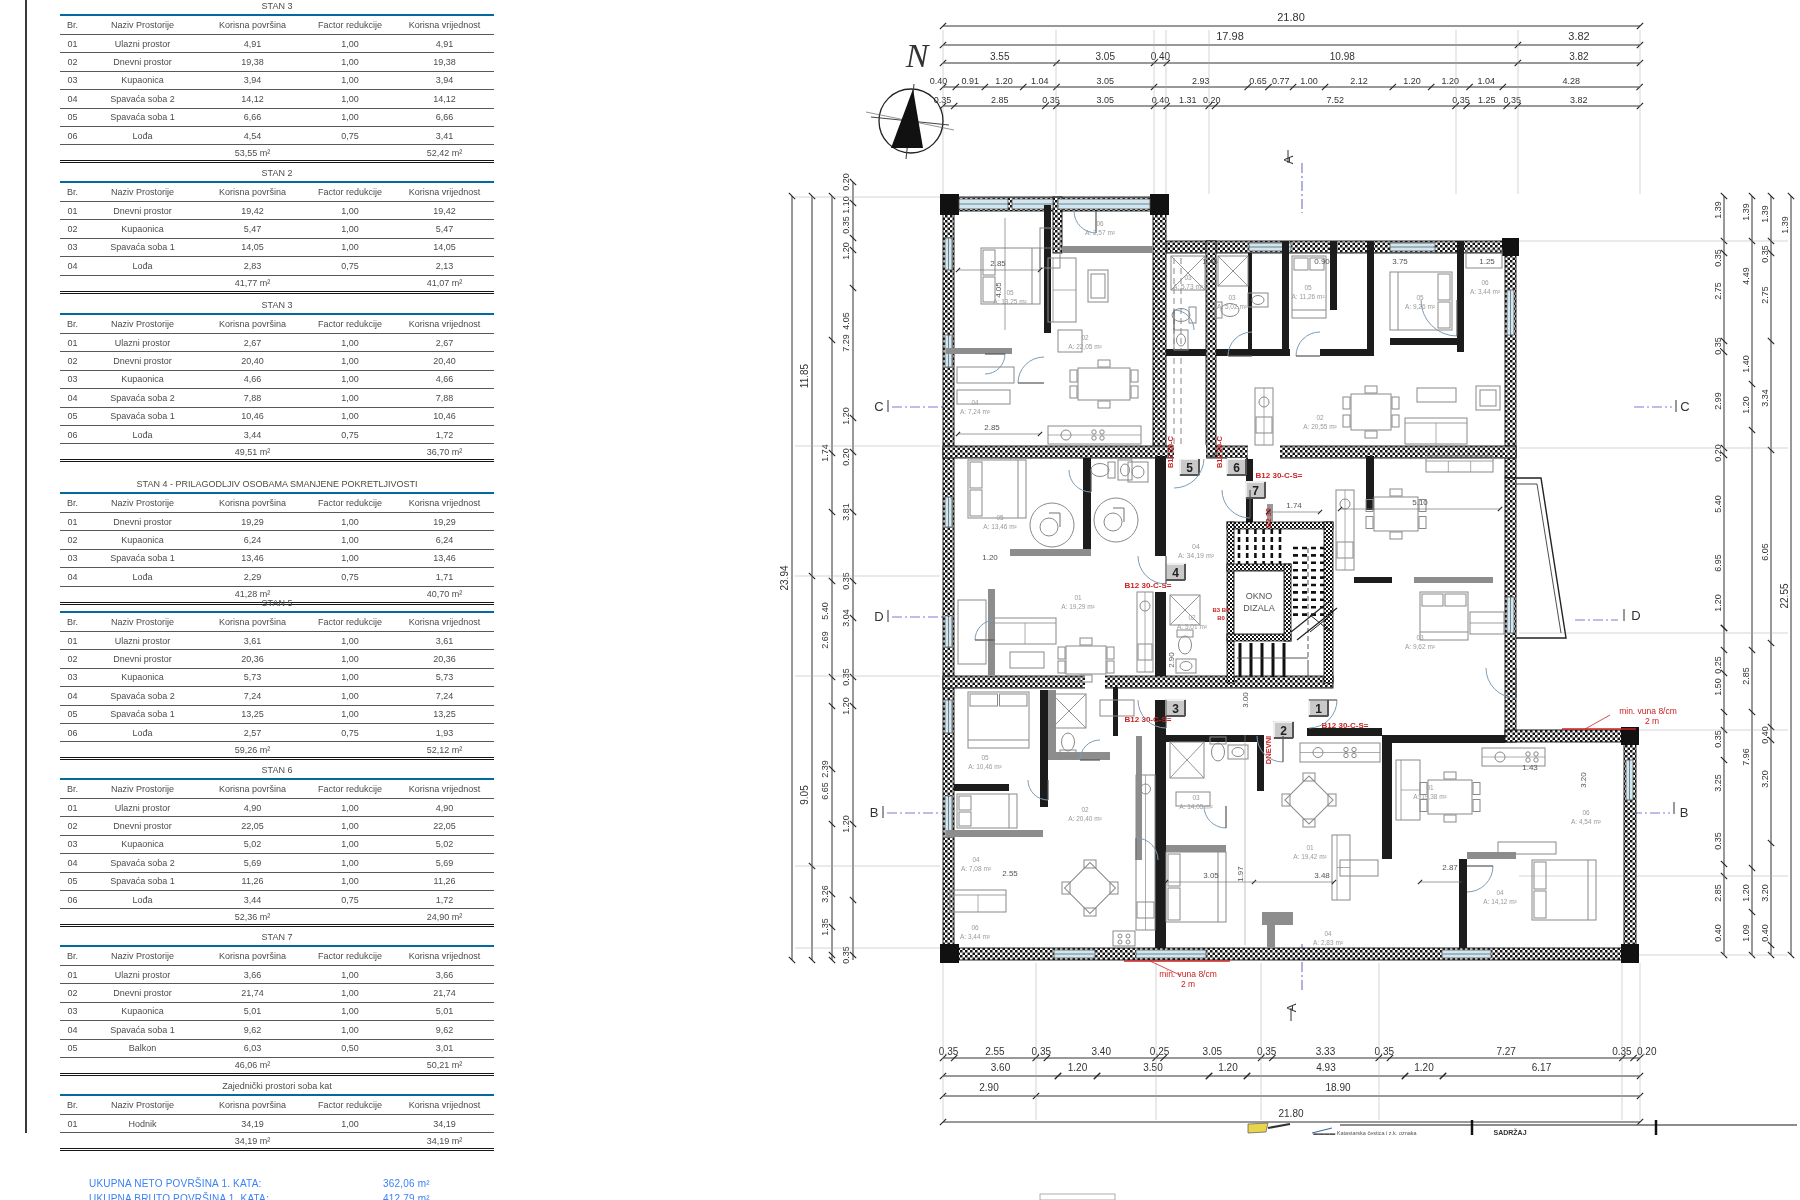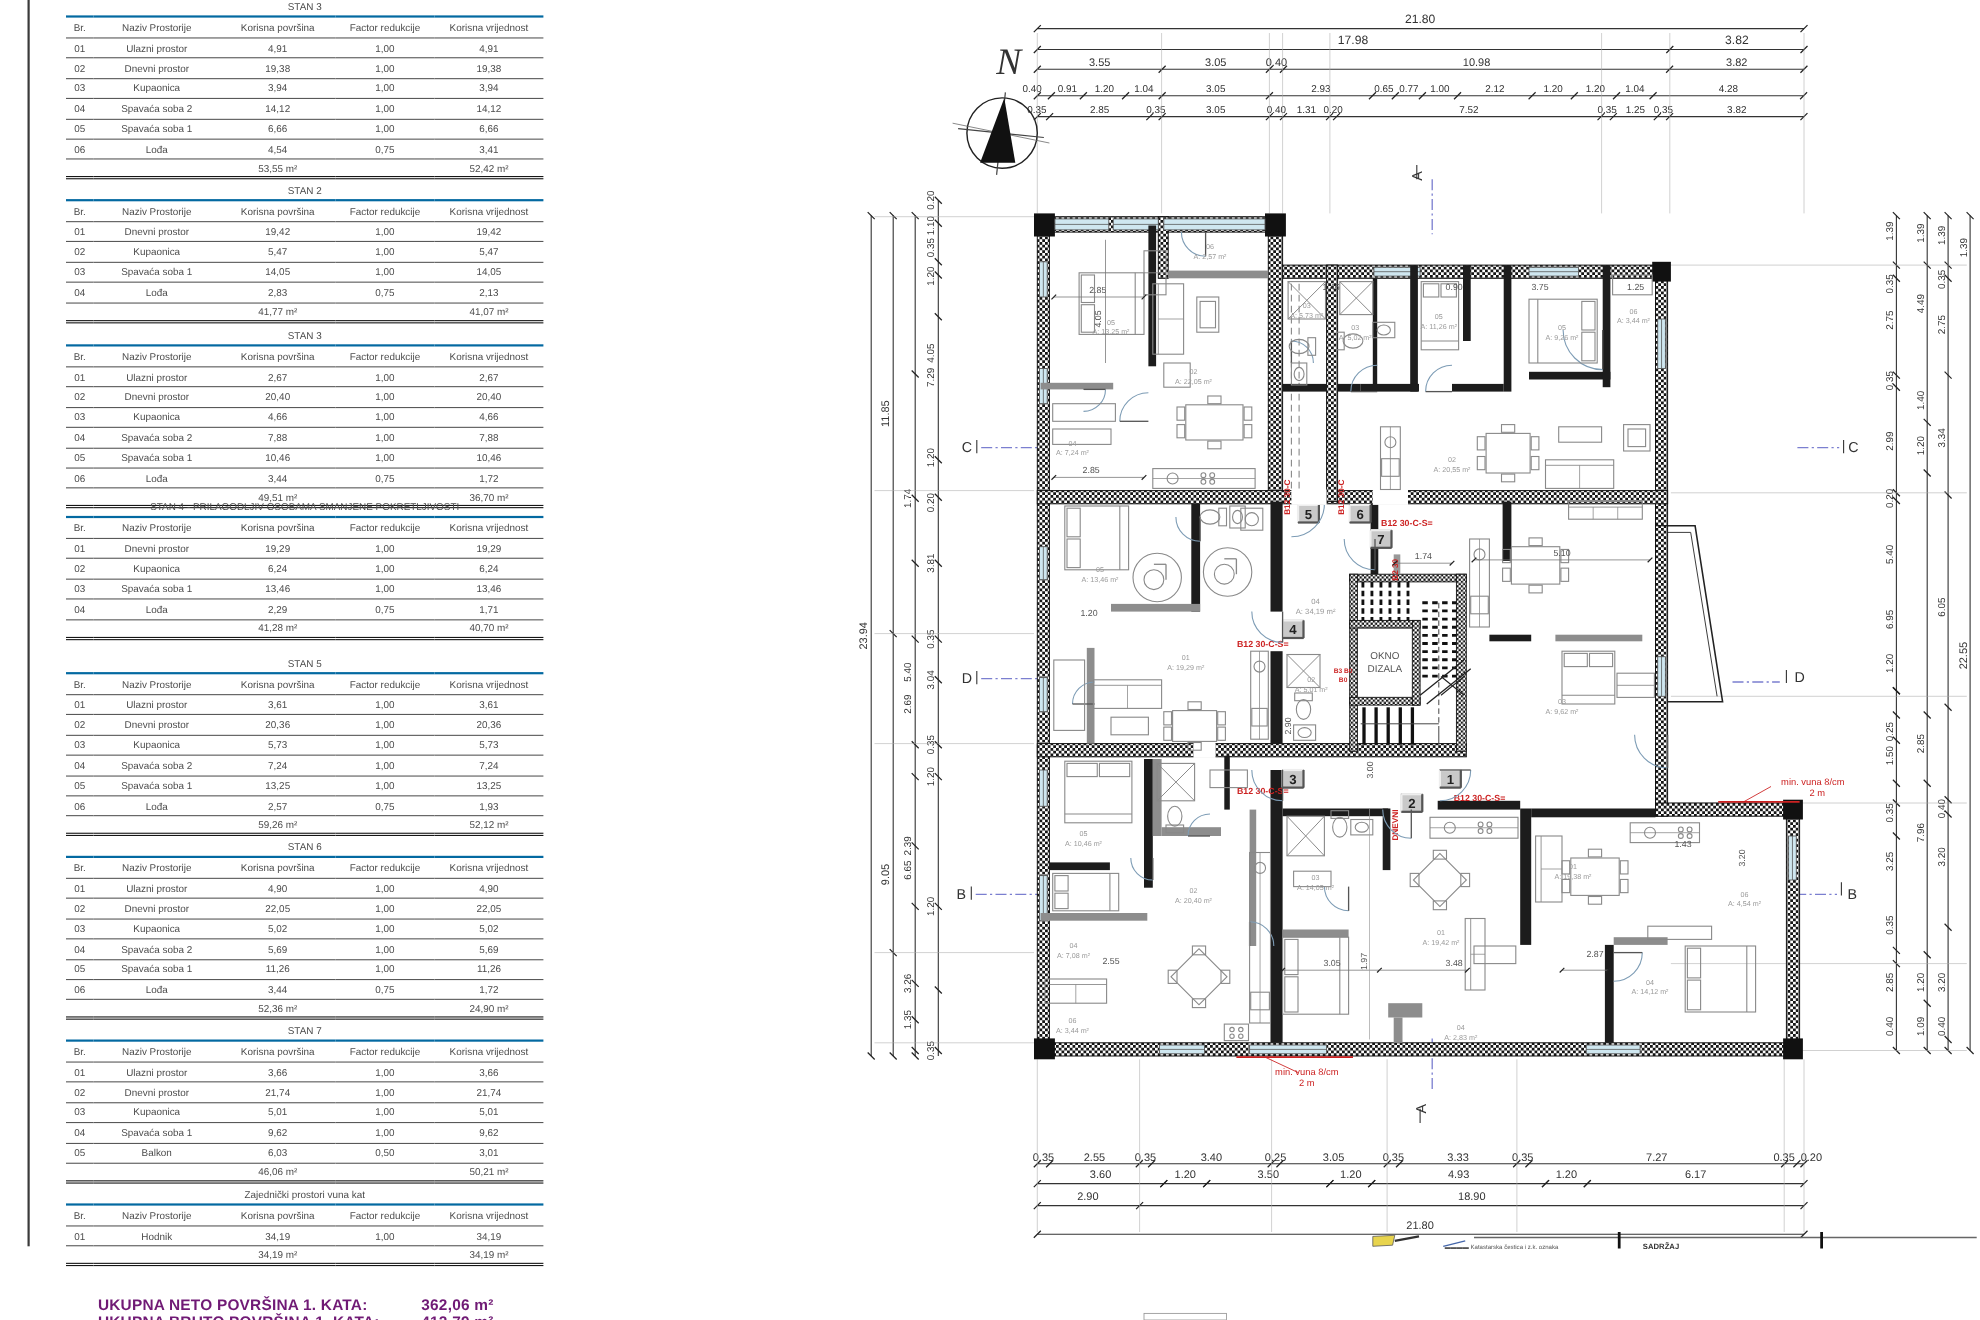--- a/index.html
+++ b/index.html
@@ -6,21 +6,21 @@
       font-family:"Liberation Sans", sans-serif;}
  .tbl{position:absolute;left:60px;width:434px;}
  .ttl{height:14px;line-height:13px;text-align:center;font-size:9px;color:#4c4c4c;}
  table.a{width:434px;border-collapse:collapse;table-layout:fixed;
    border-top:2px solid #0369a1;border-bottom:3px double #161616;}
  table.a td{font-size:9px;color:#4c4c4c;text-align:center;padding:0;
    height:17.4px;border-bottom:1px solid #585858;overflow:hidden;white-space:nowrap;}
  table.a tr.h td{height:18px;}
  table.a tr.t td{border-bottom:none;height:15px;}
  .c0{width:25px}.c1{width:115px}.c2{width:105px}.c3{width:90px}.c4{width:99px}
- .tot{position:absolute;font-size:14px;font-weight:bold;color:#701a75;letter-spacing:.2px;}
+ .tot{position:absolute;font-size:10px;font-weight:normal;color:#3b82f6;letter-spacing:.2px;}
 </style></head>
 <body>
 
 <div style="position:absolute;left:25px;top:0;width:2px;height:1133px;background:#3a3a3a;"></div>
 
 <div class="tbl" style="top:0px">
     <div class="ttl">STAN 3</div>
     <table class="a">
 <colgroup>
         <col class="c0">
@@ -211,21 +211,21 @@
           <td></td>
           <td></td>
           <td>49,51 m²</td>
           <td></td>
           <td>36,70 m²</td>
         </tr>
 </tbody>
     </table>
   </div>
 
-<div class="tbl" style="top:455px">
+<div class="tbl" style="top:478px">
     <div class="ttl">STAN 4 - PRILAGODLJIV OSOBAMA SMANJENE POKRETLJIVOSTI</div>
     <table class="a">
 <colgroup>
         <col class="c0">
         <col class="c1">
         <col class="c2">
         <col class="c3">
         <col class="c4">
       </colgroup>
 <tbody>
@@ -475,21 +475,21 @@
           <td></td>
           <td>46,06 m²</td>
           <td></td>
           <td>50,21 m²</td>
         </tr>
 </tbody>
     </table>
   </div>
 
 <div class="tbl" style="top:1080px">
-    <div class="ttl">Zajednički prostori vuna kat</div>
+    <div class="ttl">Zajednički prostori soba kat</div>
     <table class="a">
 <colgroup>
         <col class="c0">
         <col class="c1">
         <col class="c2">
         <col class="c3">
         <col class="c4">
       </colgroup>
 <tbody>
         <tr class="h">

